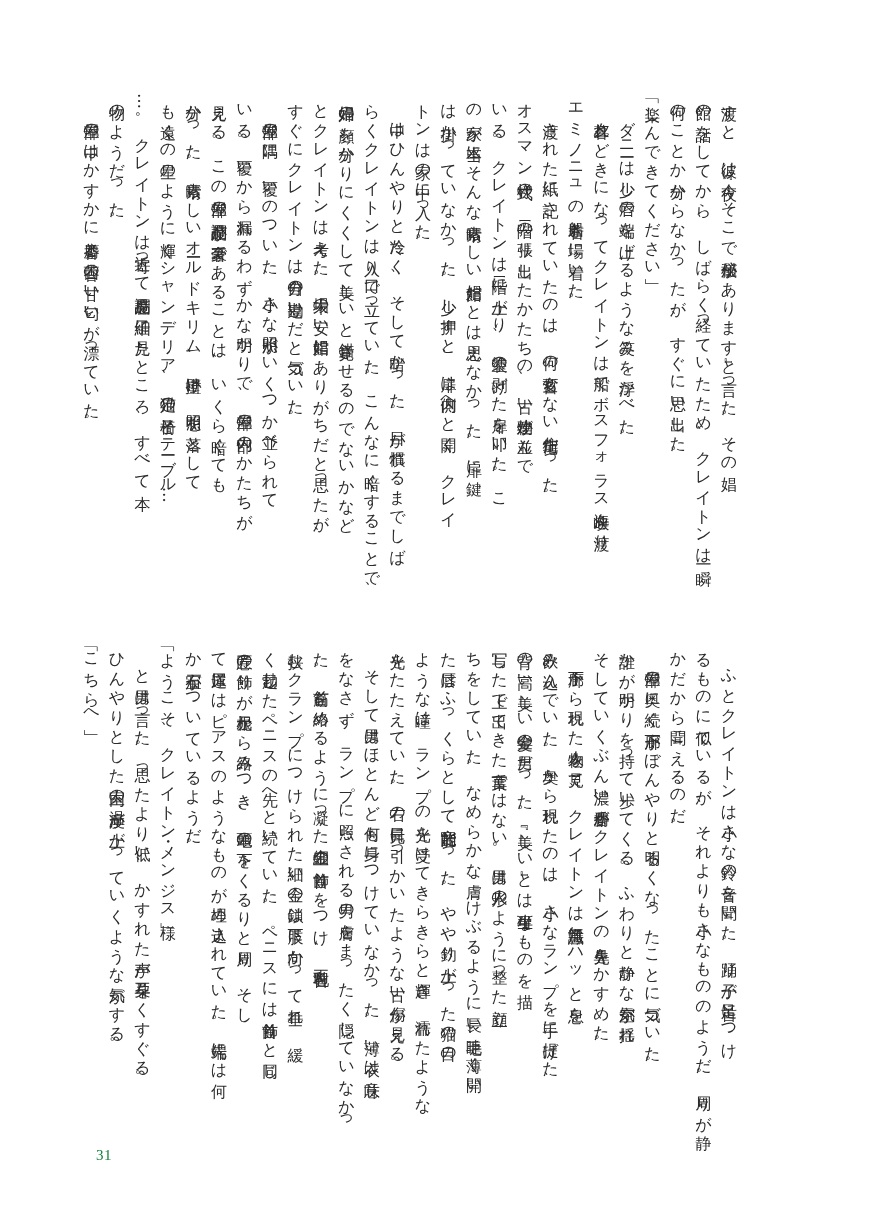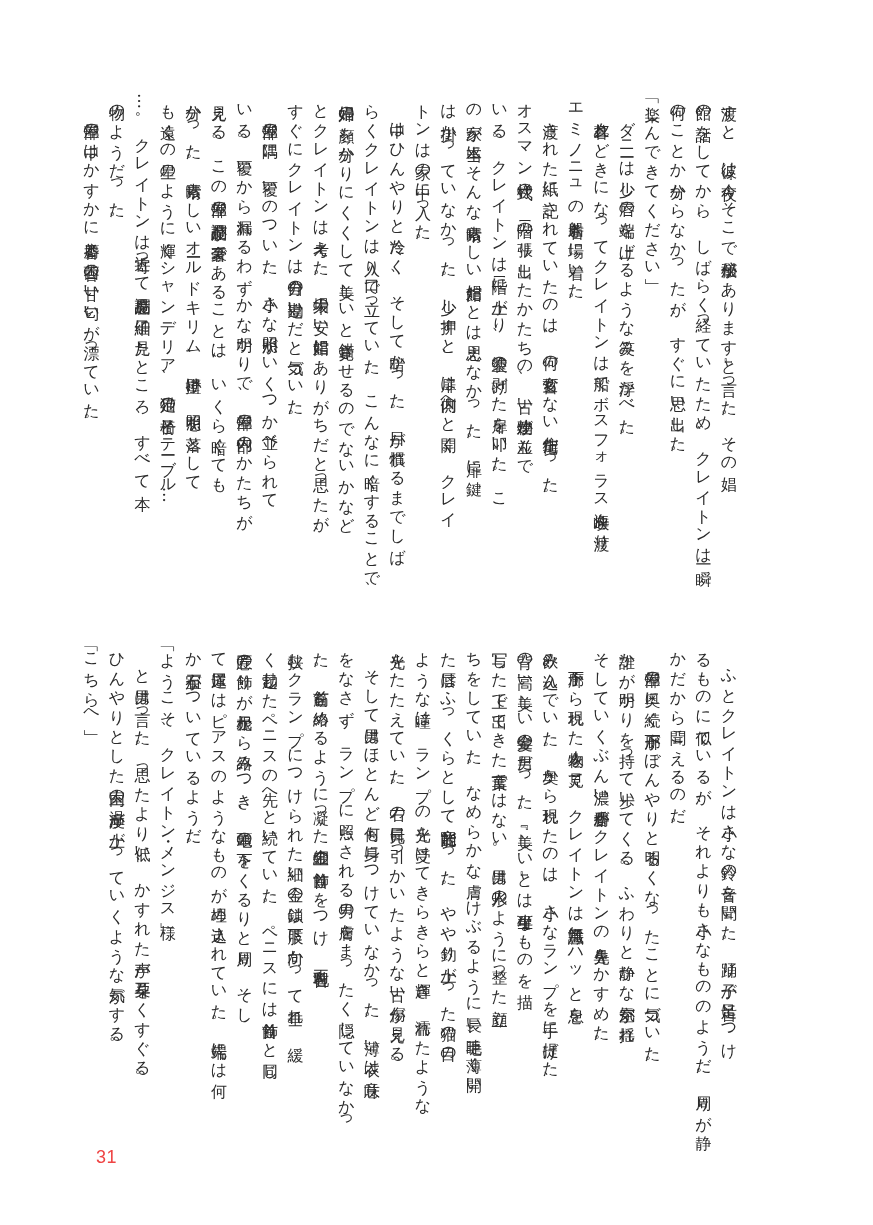--- a/index.html
+++ b/index.html
@@ -29,23 +29,23 @@
     padding: 0;
     font-size: 16px;
     line-height: 25.5px;
     letter-spacing: 1.1px;
     white-space: nowrap;
   }
   .page-number {
     position: absolute;
     left: 96px;
     top: 1147px;
-    font-family: Liberation Sans, sans-serif;
-    font-size: 18px;
-    color: #ef4444;
+    font-family: Liberation Serif, serif;
+    font-size: 15px;
+    color: #15803d;
     letter-spacing: 0.5px;
   }
 </style>
 </head>
 <body>
 
 <section id="upper-block" class="text-block">
   <p>渡すと、彼は『今夜、そこで秘儀があります』と言った。その娼</p>
   <p>館の話をしてから、しばらく経っていたため、クレイトンは一瞬</p>
   <p>何のことか分からなかったが、すぐに思い出した。</p>

